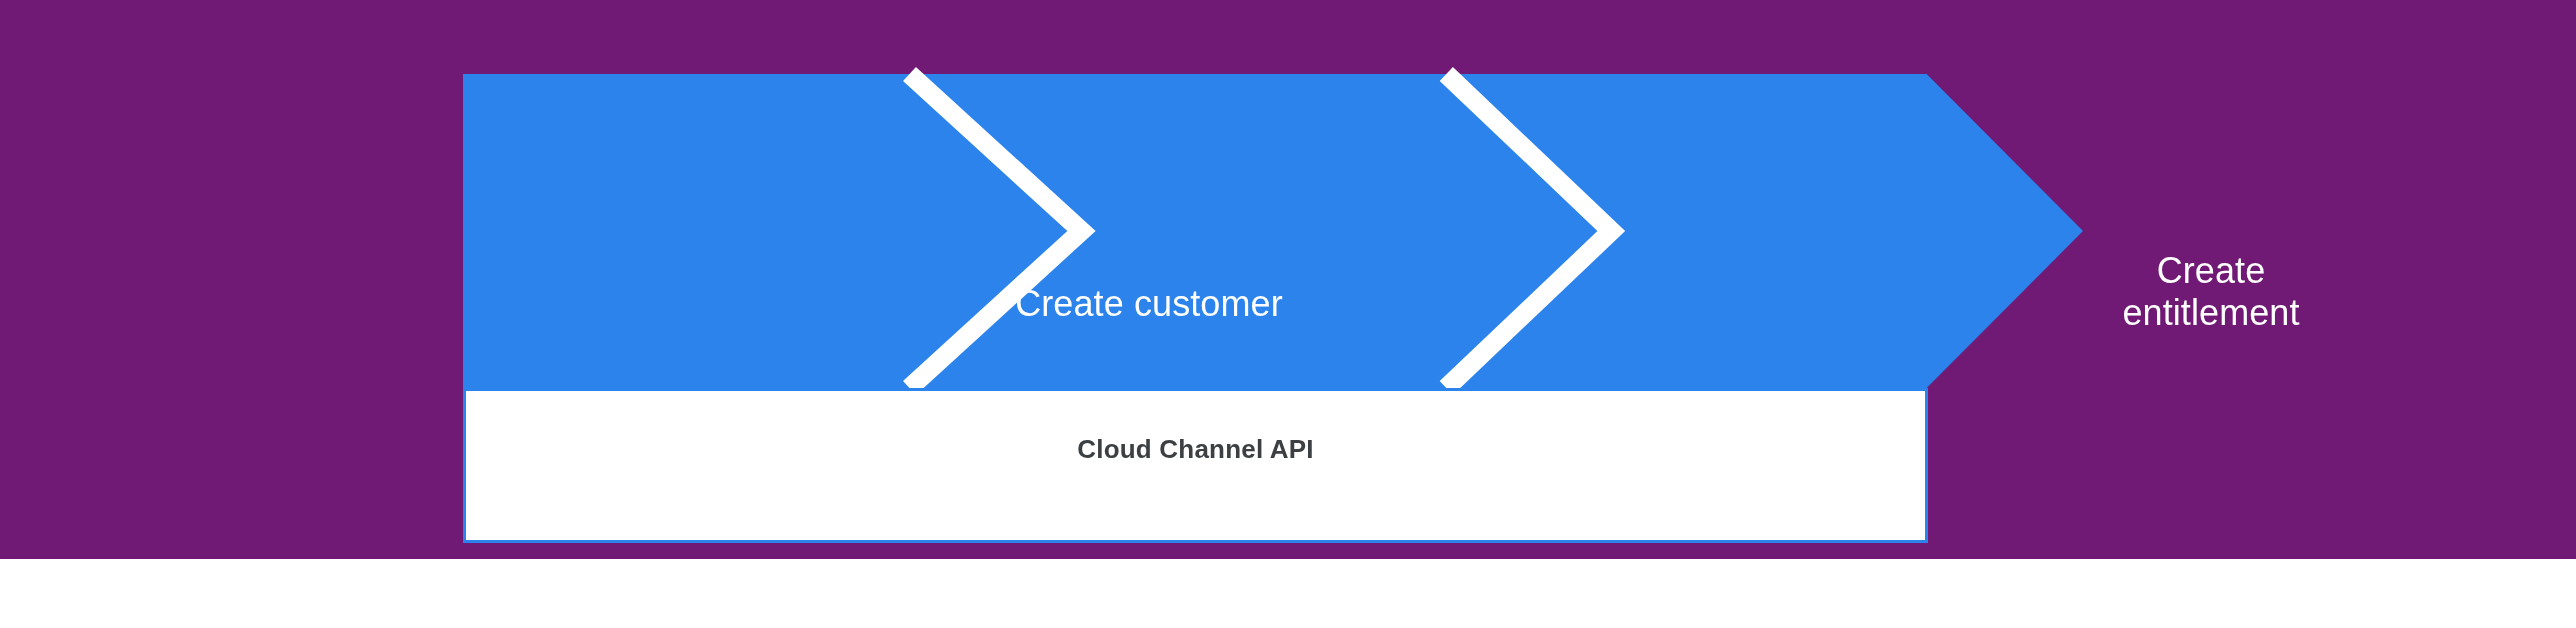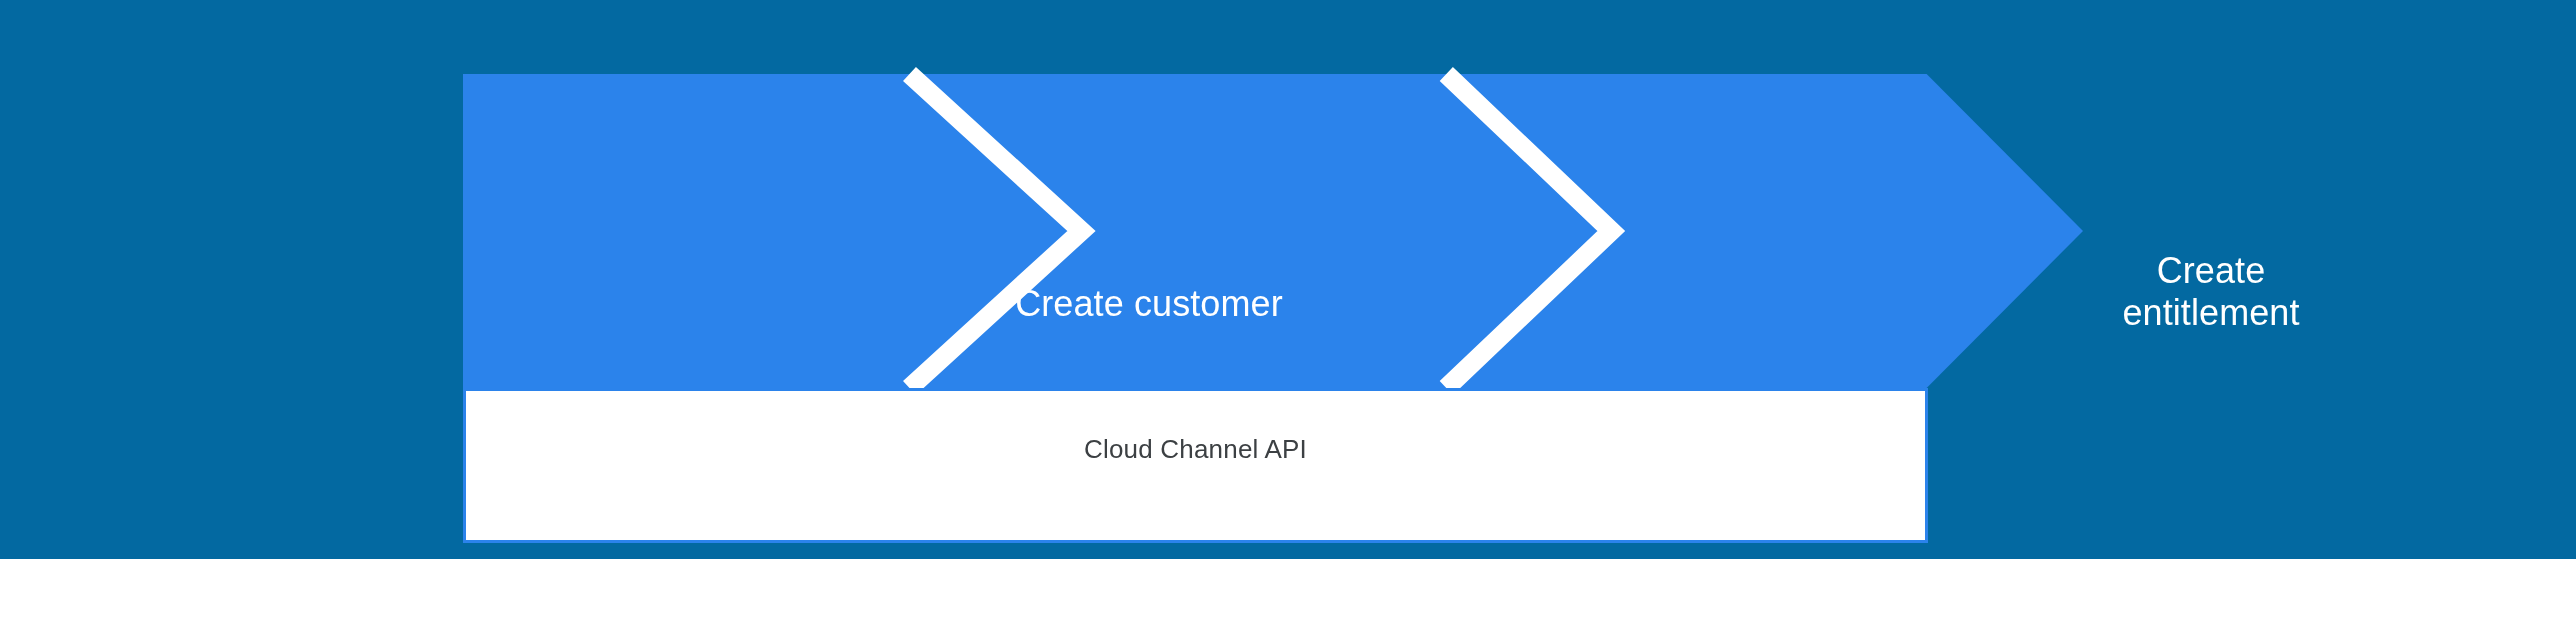--- a/index.html
+++ b/index.html
@@ -9,21 +9,21 @@
     background: #ffffff;
   }
   body {
     font-family: "Liberation Sans", sans-serif;
   }
 
   #stage {
     position: relative;
     width: 2576px;
     height: 559px;
-    background: #0369a1;
+    background: #701a75;
     overflow: hidden;
   }
 
   
   #flow-band {
     position: absolute;
     left: 463px;
     top: 74px;
     width: 1620px;   
     height: 314px;   
@@ -75,21 +75,21 @@
     box-sizing: border-box;
     background: #ffffff;
     border: 3.5px solid #2b83eb;
     display: flex;
     align-items: center;
     justify-content: center;
   }
   #api-box-label {
     color: #3c4043;
     font-size: 26px;
-    font-weight: 400;
+    font-weight: 700;
     letter-spacing: 0.2px;
     text-align: center;
     position: relative;
     top: -15.6px;  
   }
 </style>
 </head>
 <body>
 
 <div id="stage">

